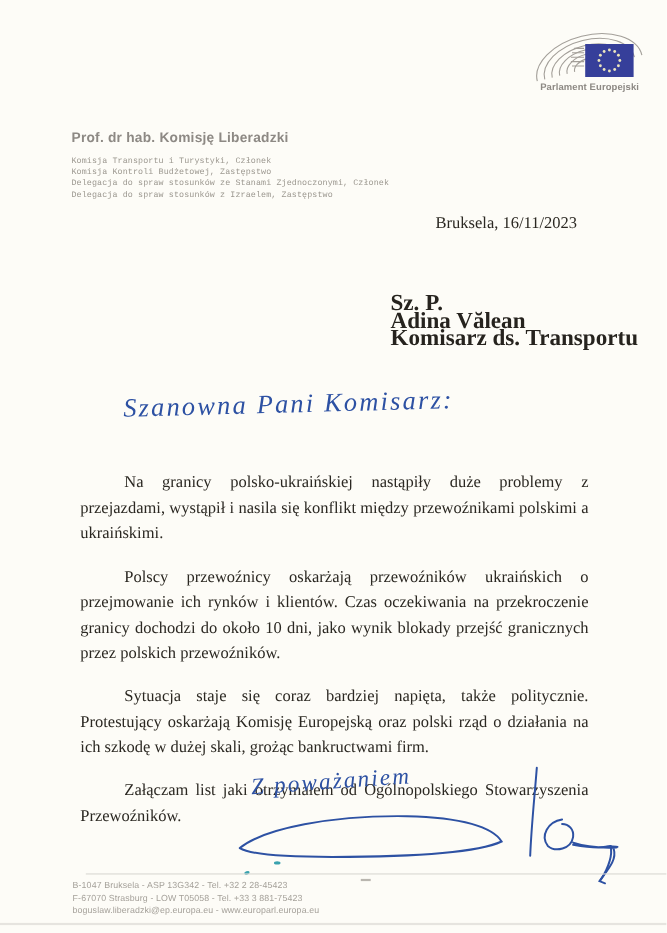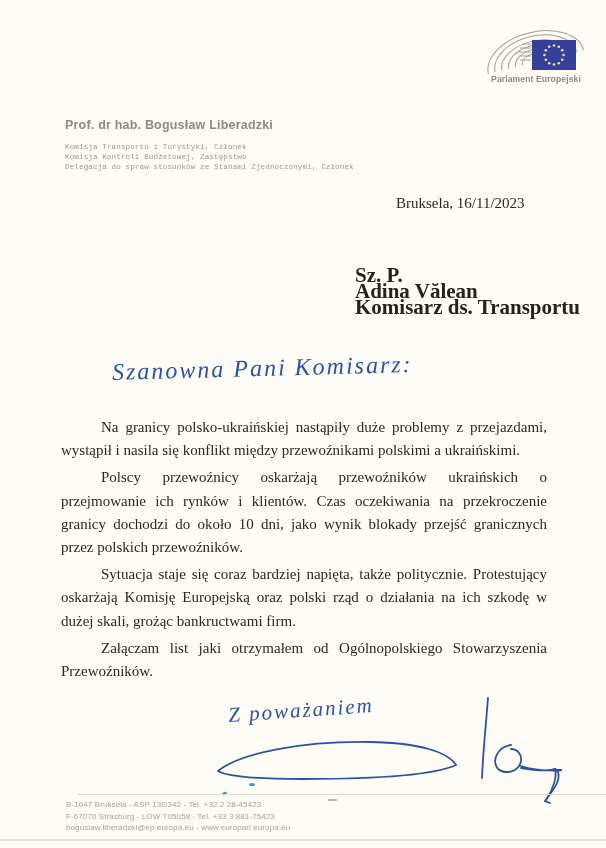--- a/index.html
+++ b/index.html
@@ -45,21 +45,21 @@
     font-style: italic; font-size: 21px; color: #2d51a3;
     transform: rotate(-4deg); letter-spacing: 2px; white-space: nowrap;
   }
   .signature-svg { position: absolute; left: 180px; top: 690px; width: 420px; height: 120px; }
   
   .letter-body {
     position: absolute; left: 57px; top: 412px; width: 494px;
     font-size: 15px; color: #2b2822; line-height: 23.2px;
     text-align: justify;
   }
-  .letter-body p { margin: 4px; text-indent: 40px; }
+  .letter-body p { margin: 16px; text-indent: 40px; }
   
   .fold-line { position: absolute; left: 78px; top: 794px; width: 528px; height: 1px; background: #d9d7d2; }
   .footer {
     position: absolute; left: 66px; top: 799px;
     font-family: "Liberation Sans", sans-serif;
     font-size: 8px; color: #a5a19a; line-height: 11.5px; letter-spacing: .1px;
   }
   .footer-dash { position: absolute; left: 328px; top: 799px; width: 9px; height: 2px; background: #b9b6af; }
   .scan-edge { position: absolute; left: 0; top: 839px; width: 606px; height: 2px; background: #e6e4df; }
   .ink-speck { position: absolute; border-radius: 50%; background: #3aa2ae; }
@@ -98,25 +98,26 @@
       <circle cx="68" cy="44.5" r="1.3"></circle>
       <circle cx="63.2" cy="43.2" r="1.3"></circle>
       <circle cx="59.8" cy="39.8" r="1.3"></circle>
       <circle cx="58.5" cy="35" r="1.3"></circle>
       <circle cx="59.8" cy="30.2" r="1.3"></circle>
       <circle cx="63.2" cy="26.8" r="1.3"></circle>
     </g>
   </svg>
   <div class="ep-logo-label">Parlament Europejski</div>
 
-  <div class="sender-name">Prof. dr hab. Bogusław Liberadzki</div>
+  <div class="sender-name">Prof. dr hab. Komisję Liberadzki</div>
   <div class="sender-roles">
     <div>Komisja Transportu i Turystyki, Członek</div>
     <div>Komisja Kontroli Budżetowej, Zastępstwo</div>
     <div>Delegacja do spraw stosunków ze Stanami Zjednoczonymi, Członek</div>
+    <div>Delegacja do spraw stosunków z Izraelem, Zastępstwo</div>
   </div>
 
   <div class="dateline">Bruksela, 16/11/2023</div>
 
   <div class="recipient">
     <div>Sz. P.</div>
     <div>Adina Vălean</div>
     <div>Komisarz ds. Transportu</div>
   </div>
 

